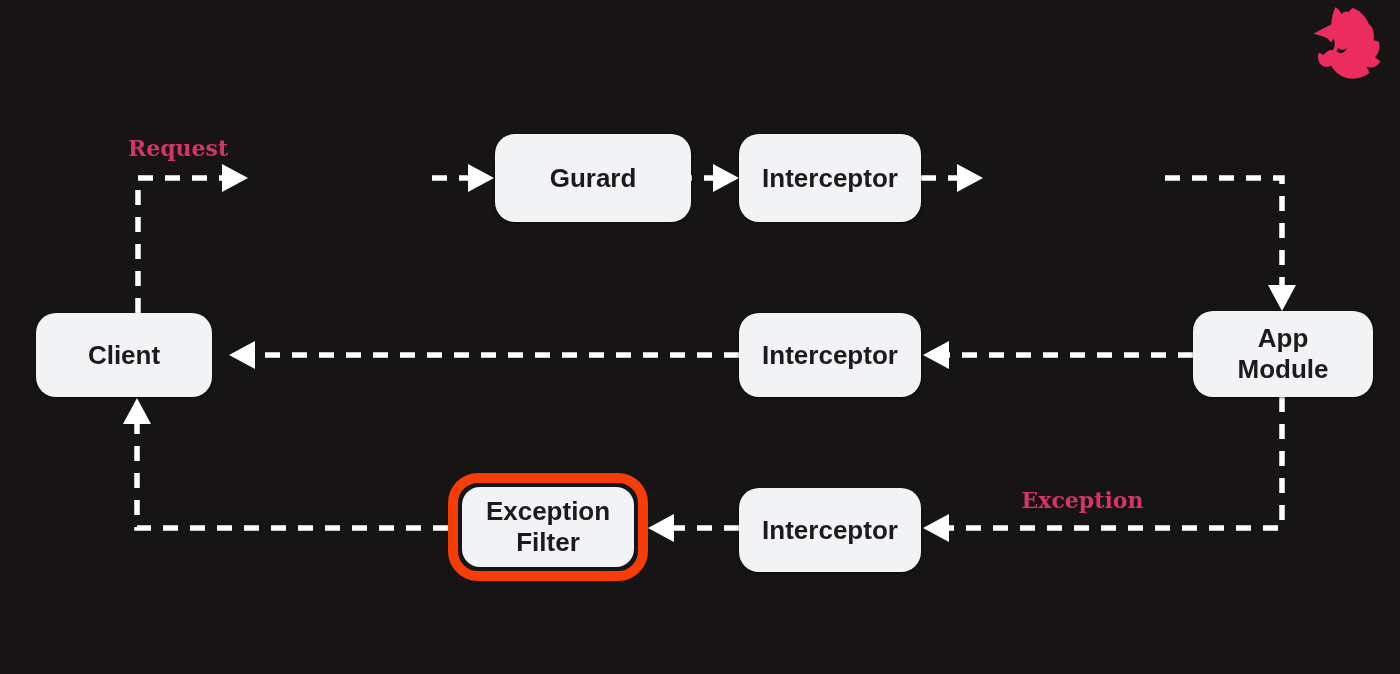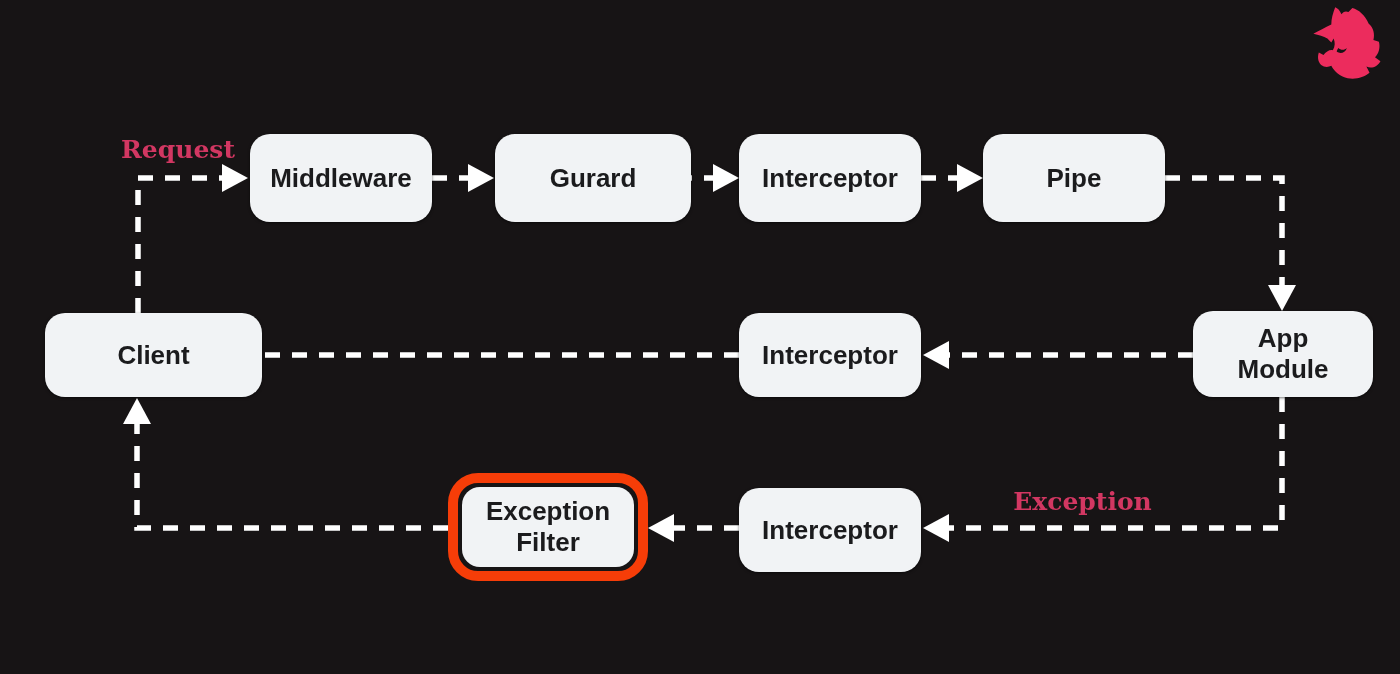--- a/index.html
+++ b/index.html
@@ -36,21 +36,21 @@
     align-items: center;
     justify-content: center;
     color: #1b1b1d;
     font-weight: bold;
     font-size: 26px;
     line-height: 1.18;
     text-align: center;
     white-space: pre-line;
     box-shadow: 0 1px 3px rgba(0,0,0,0.55);
   }
-  #node-client            { left: 45px;   top: 313px; width: 217px; height: 84px; }
+  #node-client            { left: 36px;   top: 313px; width: 176px; height: 84px; }
   #node-middleware        { left: 250px;  top: 134px; width: 182px; height: 88px; }
   #node-guard             { left: 495px;  top: 134px; width: 196px; height: 88px; }
   #node-interceptor-top   { left: 739px;  top: 134px; width: 182px; height: 88px; }
   #node-pipe              { left: 983px;  top: 134px; width: 182px; height: 88px; }
   #node-app-module        { left: 1193px; top: 311px; width: 180px; height: 86px; }
   #node-interceptor-mid   { left: 739px;  top: 313px; width: 182px; height: 84px; }
   #node-interceptor-bottom{ left: 739px;  top: 488px; width: 182px; height: 84px; }
 
   .highlight-frame {
     position: absolute;
@@ -72,21 +72,21 @@
     font-weight: bold;
     font-size: 26px;
     line-height: 1.18;
     text-align: center;
     white-space: pre-line;
   }
   .edge-label {
     position: absolute;
     font-family: "DejaVu Serif", serif;
     font-weight: bold;
-    font-size: 25px;
+    font-size: 22px;
     color: #d23762;
     text-align: center;
   }
   #label-request   { left: 118px;  top: 135px; width: 120px; }
   #label-response  { left: 1000px; top: 311px; width: 165px; }
   #label-exception { left: 1000px; top: 487px; width: 165px; }
 
   .logo {
     position: absolute;
     left: 1302px; top: 5px;
@@ -127,31 +127,25 @@
     <path class="wire" d="M739 528 L674 528"></path>
     <polygon class="arrowhead" points="648,528 674,514 674,542"></polygon>
 
     <path class="wire" d="M448 528 L137 528 L137 424"></path>
     <polygon class="arrowhead" points="137,398 123,424 151,424"></polygon>
   </svg>
 
   <div class="node" id="node-client">
     <span>Client</span>
   </div>
-  <div class="node" id="node-middleware">
-    <span>Middleware</span>
-  </div>
   <div class="node" id="node-guard">
     <span>Gurard</span>
   </div>
   <div class="node" id="node-interceptor-top">
     <span>Interceptor</span>
-  </div>
-  <div class="node" id="node-pipe">
-    <span>Pipe</span>
   </div>
   <div class="node" id="node-app-module">
     <span>App
 Module</span>
   </div>
   <div class="node" id="node-interceptor-mid">
     <span>Interceptor</span>
   </div>
   <div class="node" id="node-interceptor-bottom">
     <span>Interceptor</span>

